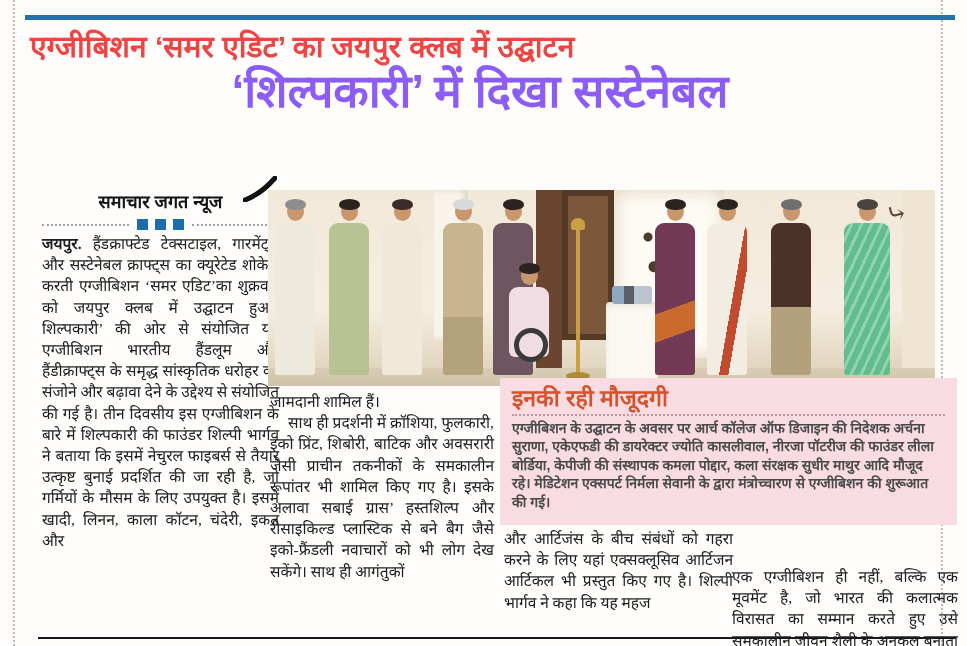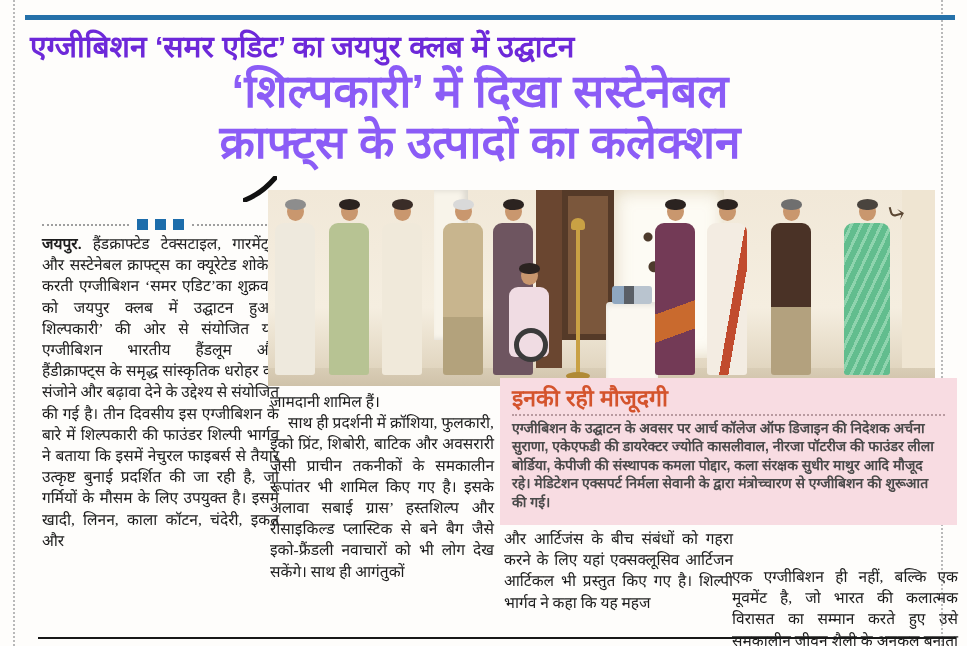--- a/index.html
+++ b/index.html
@@ -9,21 +9,21 @@
   .page { position:absolute; left:0; top:0; width:967px; height:646px; background:#fefdfb; }
 
   .v-rule { position:absolute; top:0; bottom:0; width:0; border-left:2px dotted #b9b9b9; }
   .v-rule.left { left:13px; }
   .v-rule.right { left:941px; }
 
   .blue-bar { position:absolute; left:25px; top:15px; width:930px; height:5px; background:#2571a9; }
 
   .strapline { position:absolute; left:30px; top:25px; width:700px;
     font-family:"Liberation Sans", sans-serif;
-    font-size:30px; font-weight:bold; color:#6d28d9; letter-spacing:0; }
+    font-size:30px; font-weight:bold; color:#ef4444; letter-spacing:0; }
 
   .headline { position:absolute; left:45px; top:66px; width:870px; text-align:center;
     font-family:"Liberation Sans", sans-serif;
     font-size:46px; font-weight:800; color:#8b5cf6; line-height:51px; }
 
   .byline-wrap { position:absolute; left:42px; top:189px; width:237px; text-align:center; }
   .byline { font-family:"Liberation Sans", sans-serif; font-size:18px; font-weight:bold; color:#141414; }
   .sep-row { position:absolute; left:42px; top:219px; width:237px; display:flex; align-items:center; }
   .sep-dots { flex:1; border-top:2px dotted #9f9f9f; }
   .sep-squares { display:flex; gap:7px; padding:0 8px; }
@@ -94,23 +94,25 @@
 <div class="page">
 
   <div class="v-rule left"></div>
   <div class="v-rule right"></div>
   <div class="blue-bar"></div>
 
   <div class="strapline">एग्जीबिशन ‘समर एडिट’ का जयपुर क्लब में उद्घाटन</div>
 
   <div class="headline">
     <div>‘शिल्पकारी’ में दिखा सस्टेनेबल</div>
-    <div>क्राफ्ट्स के उत्पादों का कलेक्शन</div>
-  </div>
-
+  </div>
+
+  <div class="byline-wrap">
+    <span class="byline">समाचार जगत न्यूज</span>
+  </div>
 
   <div class="sep-row">
     <span class="sep-dots"></span>
     <span class="sep-squares">
         <i></i>
         <i></i>
         <i></i>
       </span>
     <span class="sep-dots"></span>
   </div>

